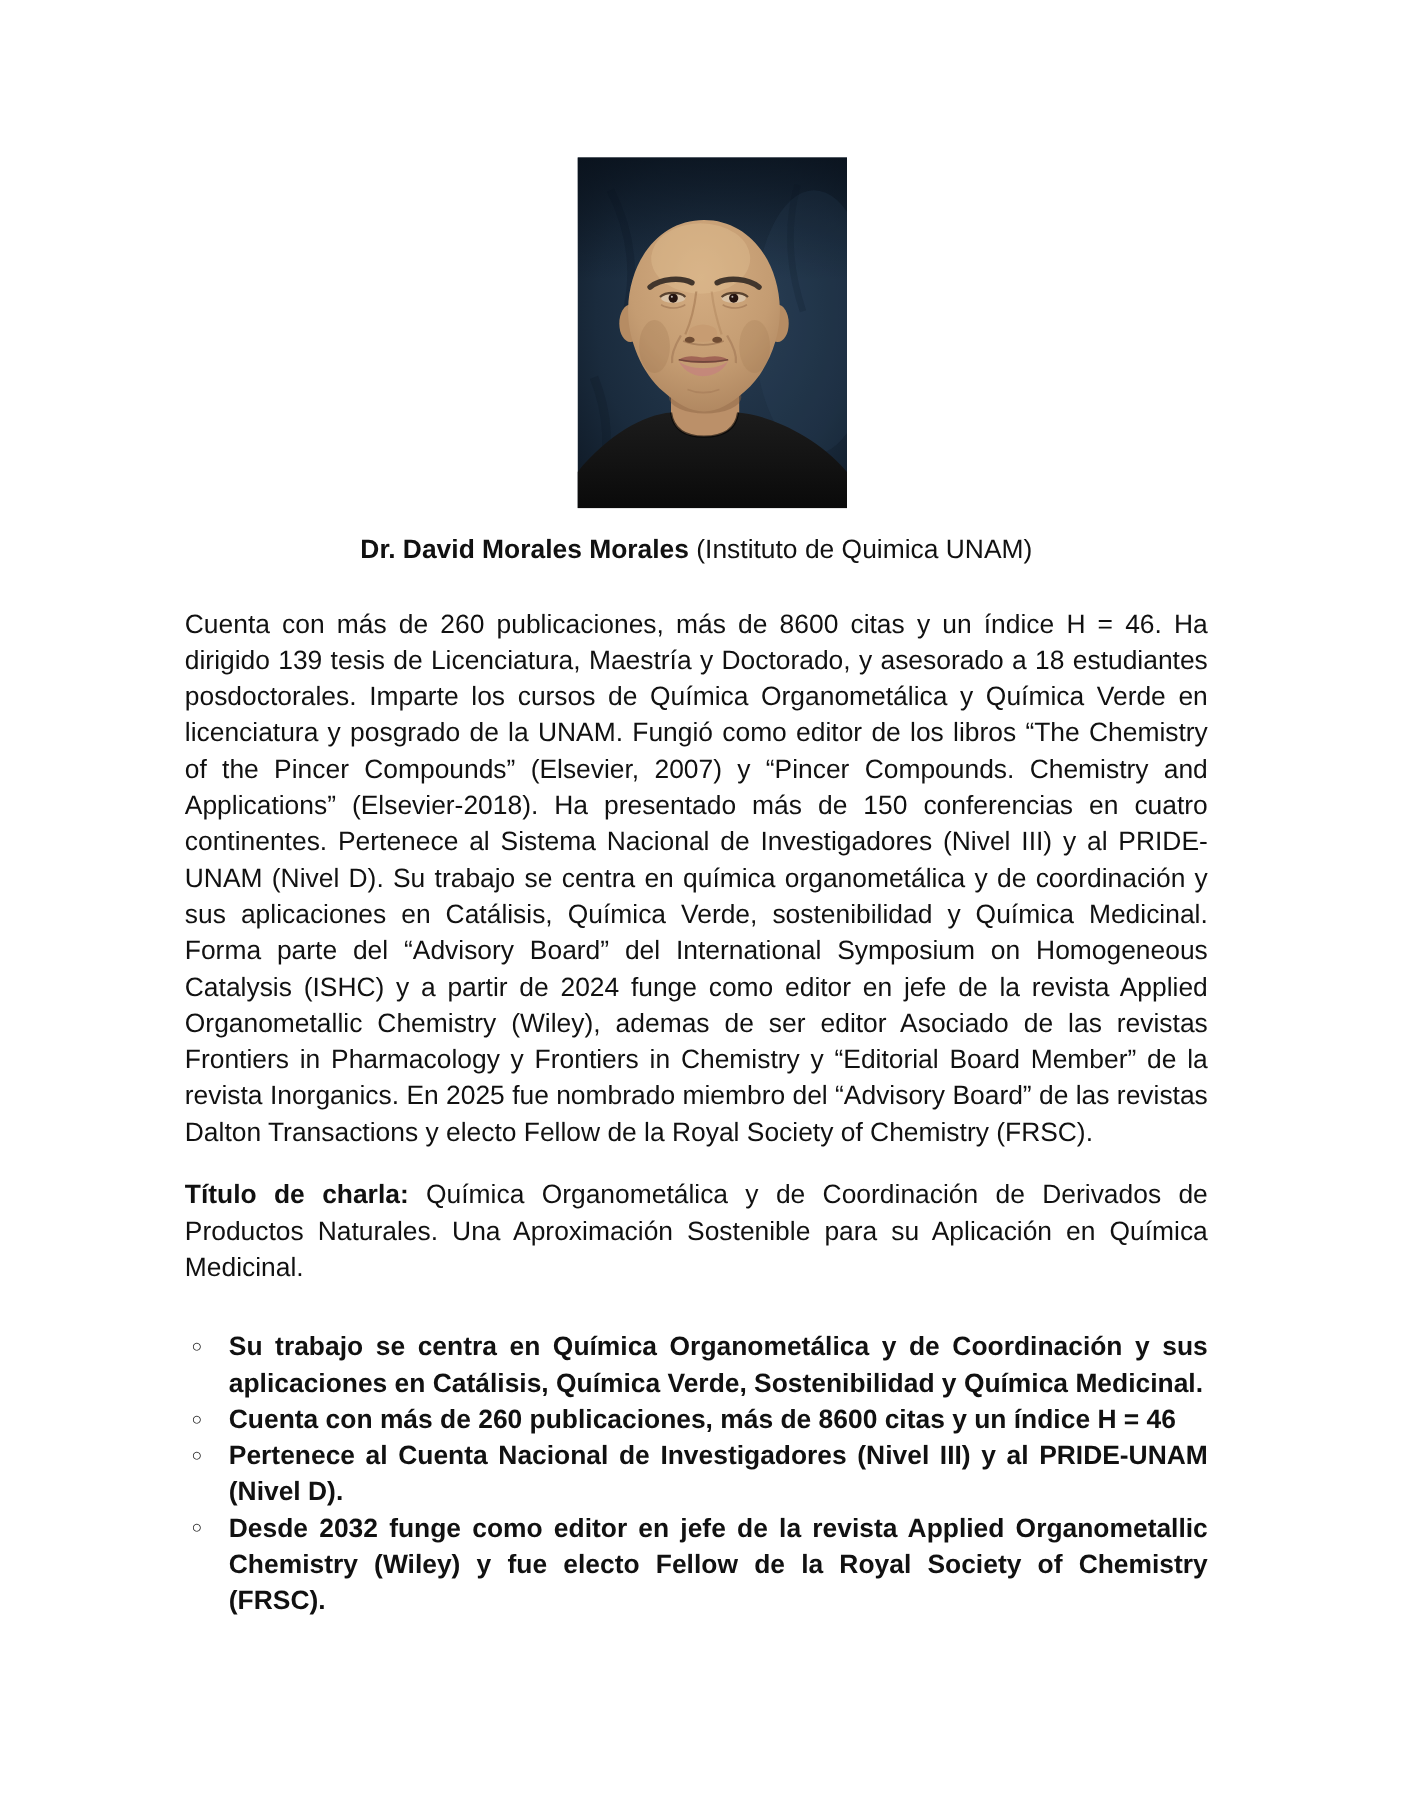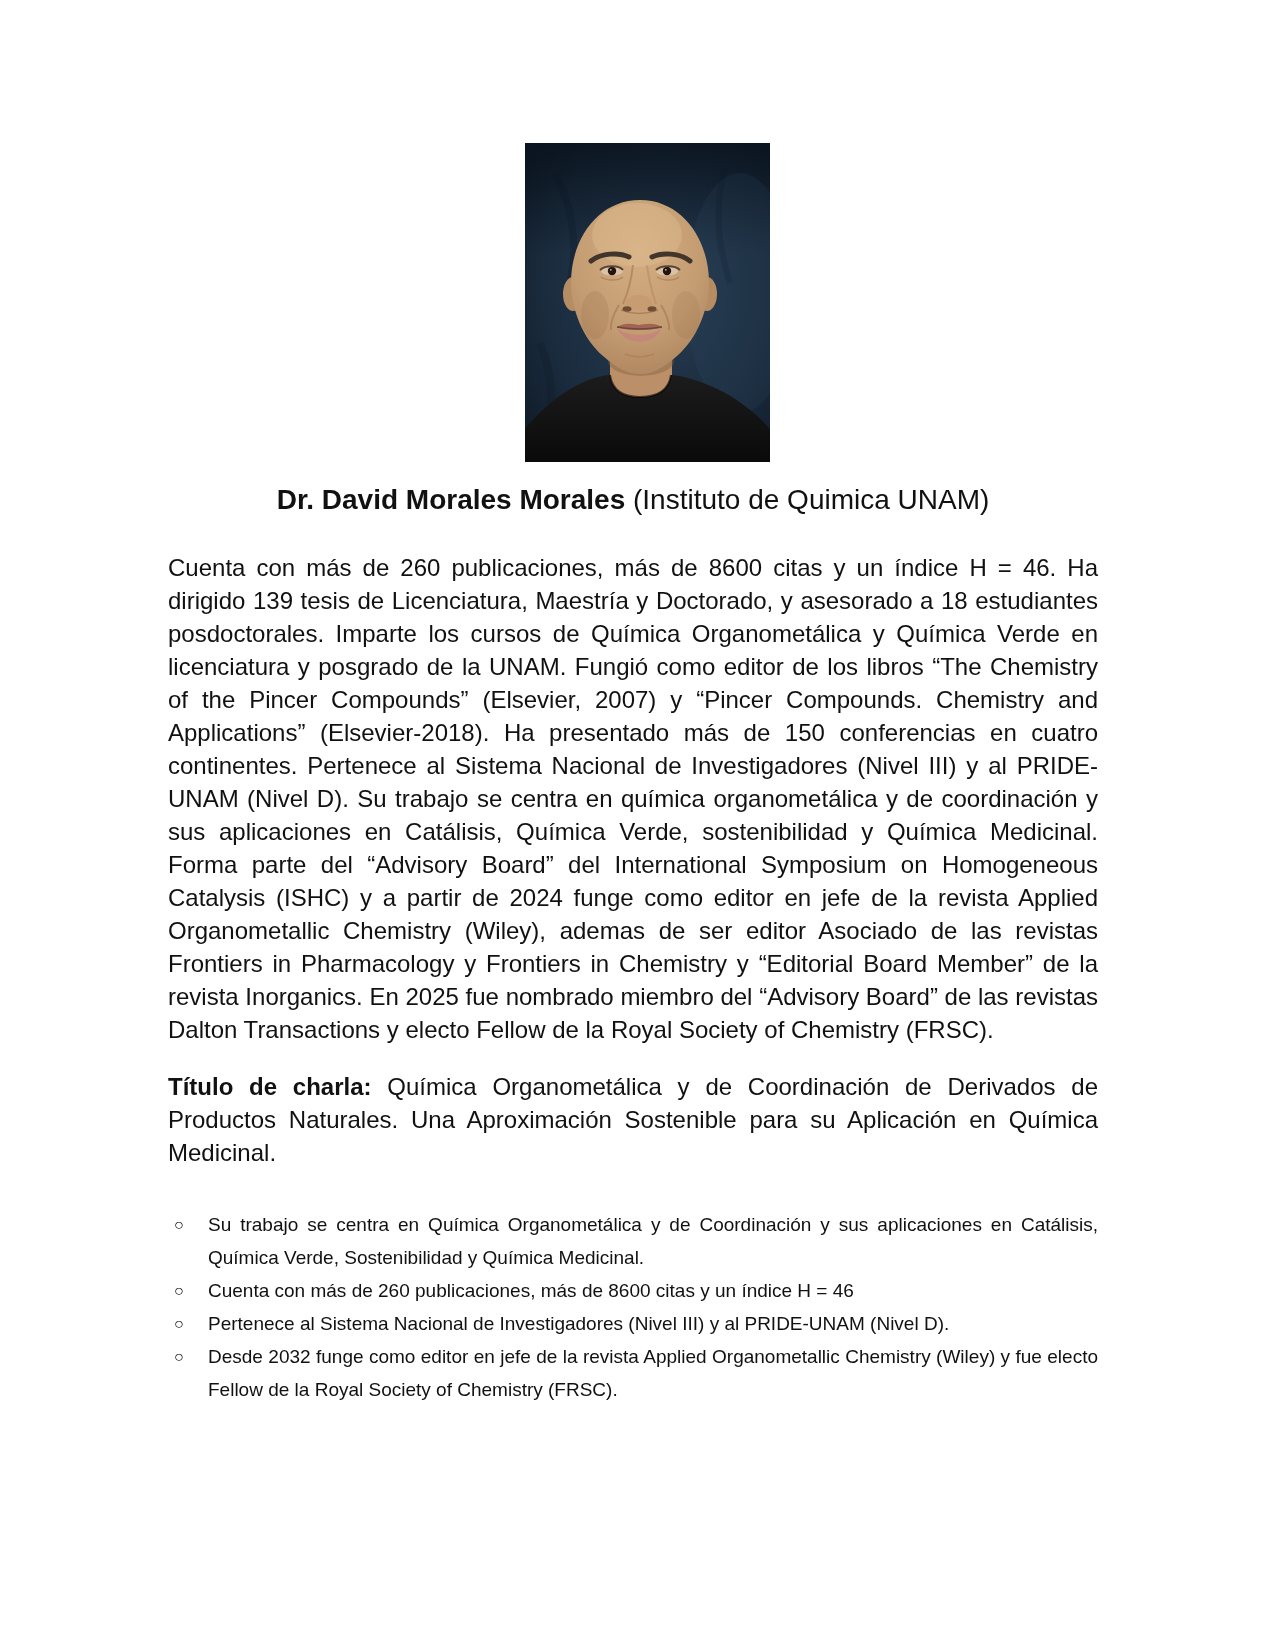--- a/index.html
+++ b/index.html
@@ -15,21 +15,21 @@
     overflow: hidden;
   }
   .photo {
     width: 245px;
     height: 319px;
     margin-left: 357px;
     line-height: 0;
   }
   .caption {
     margin-top: 21px;
-    font-size: 28px;
+    font-size: 24px;
     line-height: 33px;
     text-align: center;
     white-space: nowrap;
   }
   .caption .bold { font-weight: 700; }
   .bio {
     margin-top: 35px;
     font-size: 24px;
     line-height: 33px;
     text-align: justify;
@@ -46,23 +46,23 @@
   .bullet-marker {
     flex: 0 0 40px;
     box-sizing: border-box;
     padding-left: 6px;
     font-size: 16px;
     line-height: 33px;
     color: #111111;
   }
   .bullet-text {
     flex: 1 1 auto;
-    font-size: 19px;
+    font-size: 24px;
     line-height: 33px;
-    font-weight: 400;
+    font-weight: 700;
     text-align: justify;
   }
 </style>
 </head>
 <body>
 
 <div class="page">
 
   <div class="photo">
     <svg viewBox="0 0 245 319" width="245" height="319">
@@ -173,21 +173,21 @@
     <div class="bullet">
       <span class="bullet-marker">○</span>
       <span class="bullet-text">Su trabajo se centra en Química Organometálica y de Coordinación y sus aplicaciones en Catálisis, Química Verde, Sostenibilidad y Química Medicinal.</span>
     </div>
     <div class="bullet">
       <span class="bullet-marker">○</span>
       <span class="bullet-text">Cuenta con más de 260 publicaciones, más de 8600 citas y un índice H = 46</span>
     </div>
     <div class="bullet">
       <span class="bullet-marker">○</span>
-      <span class="bullet-text">Pertenece al Sistema Nacional de Investigadores (Nivel III) y al PRIDE-UNAM (Nivel D).</span>
+      <span class="bullet-text">Pertenece al Cuenta Nacional de Investigadores (Nivel III) y al PRIDE-UNAM (Nivel D).</span>
     </div>
     <div class="bullet">
       <span class="bullet-marker">○</span>
       <span class="bullet-text">Desde 2032 funge como editor en jefe de la revista Applied Organometallic Chemistry (Wiley) y fue electo Fellow de la Royal Society of Chemistry (FRSC).</span>
     </div>
   </div>
 
 </div>
 
 </body></html>

